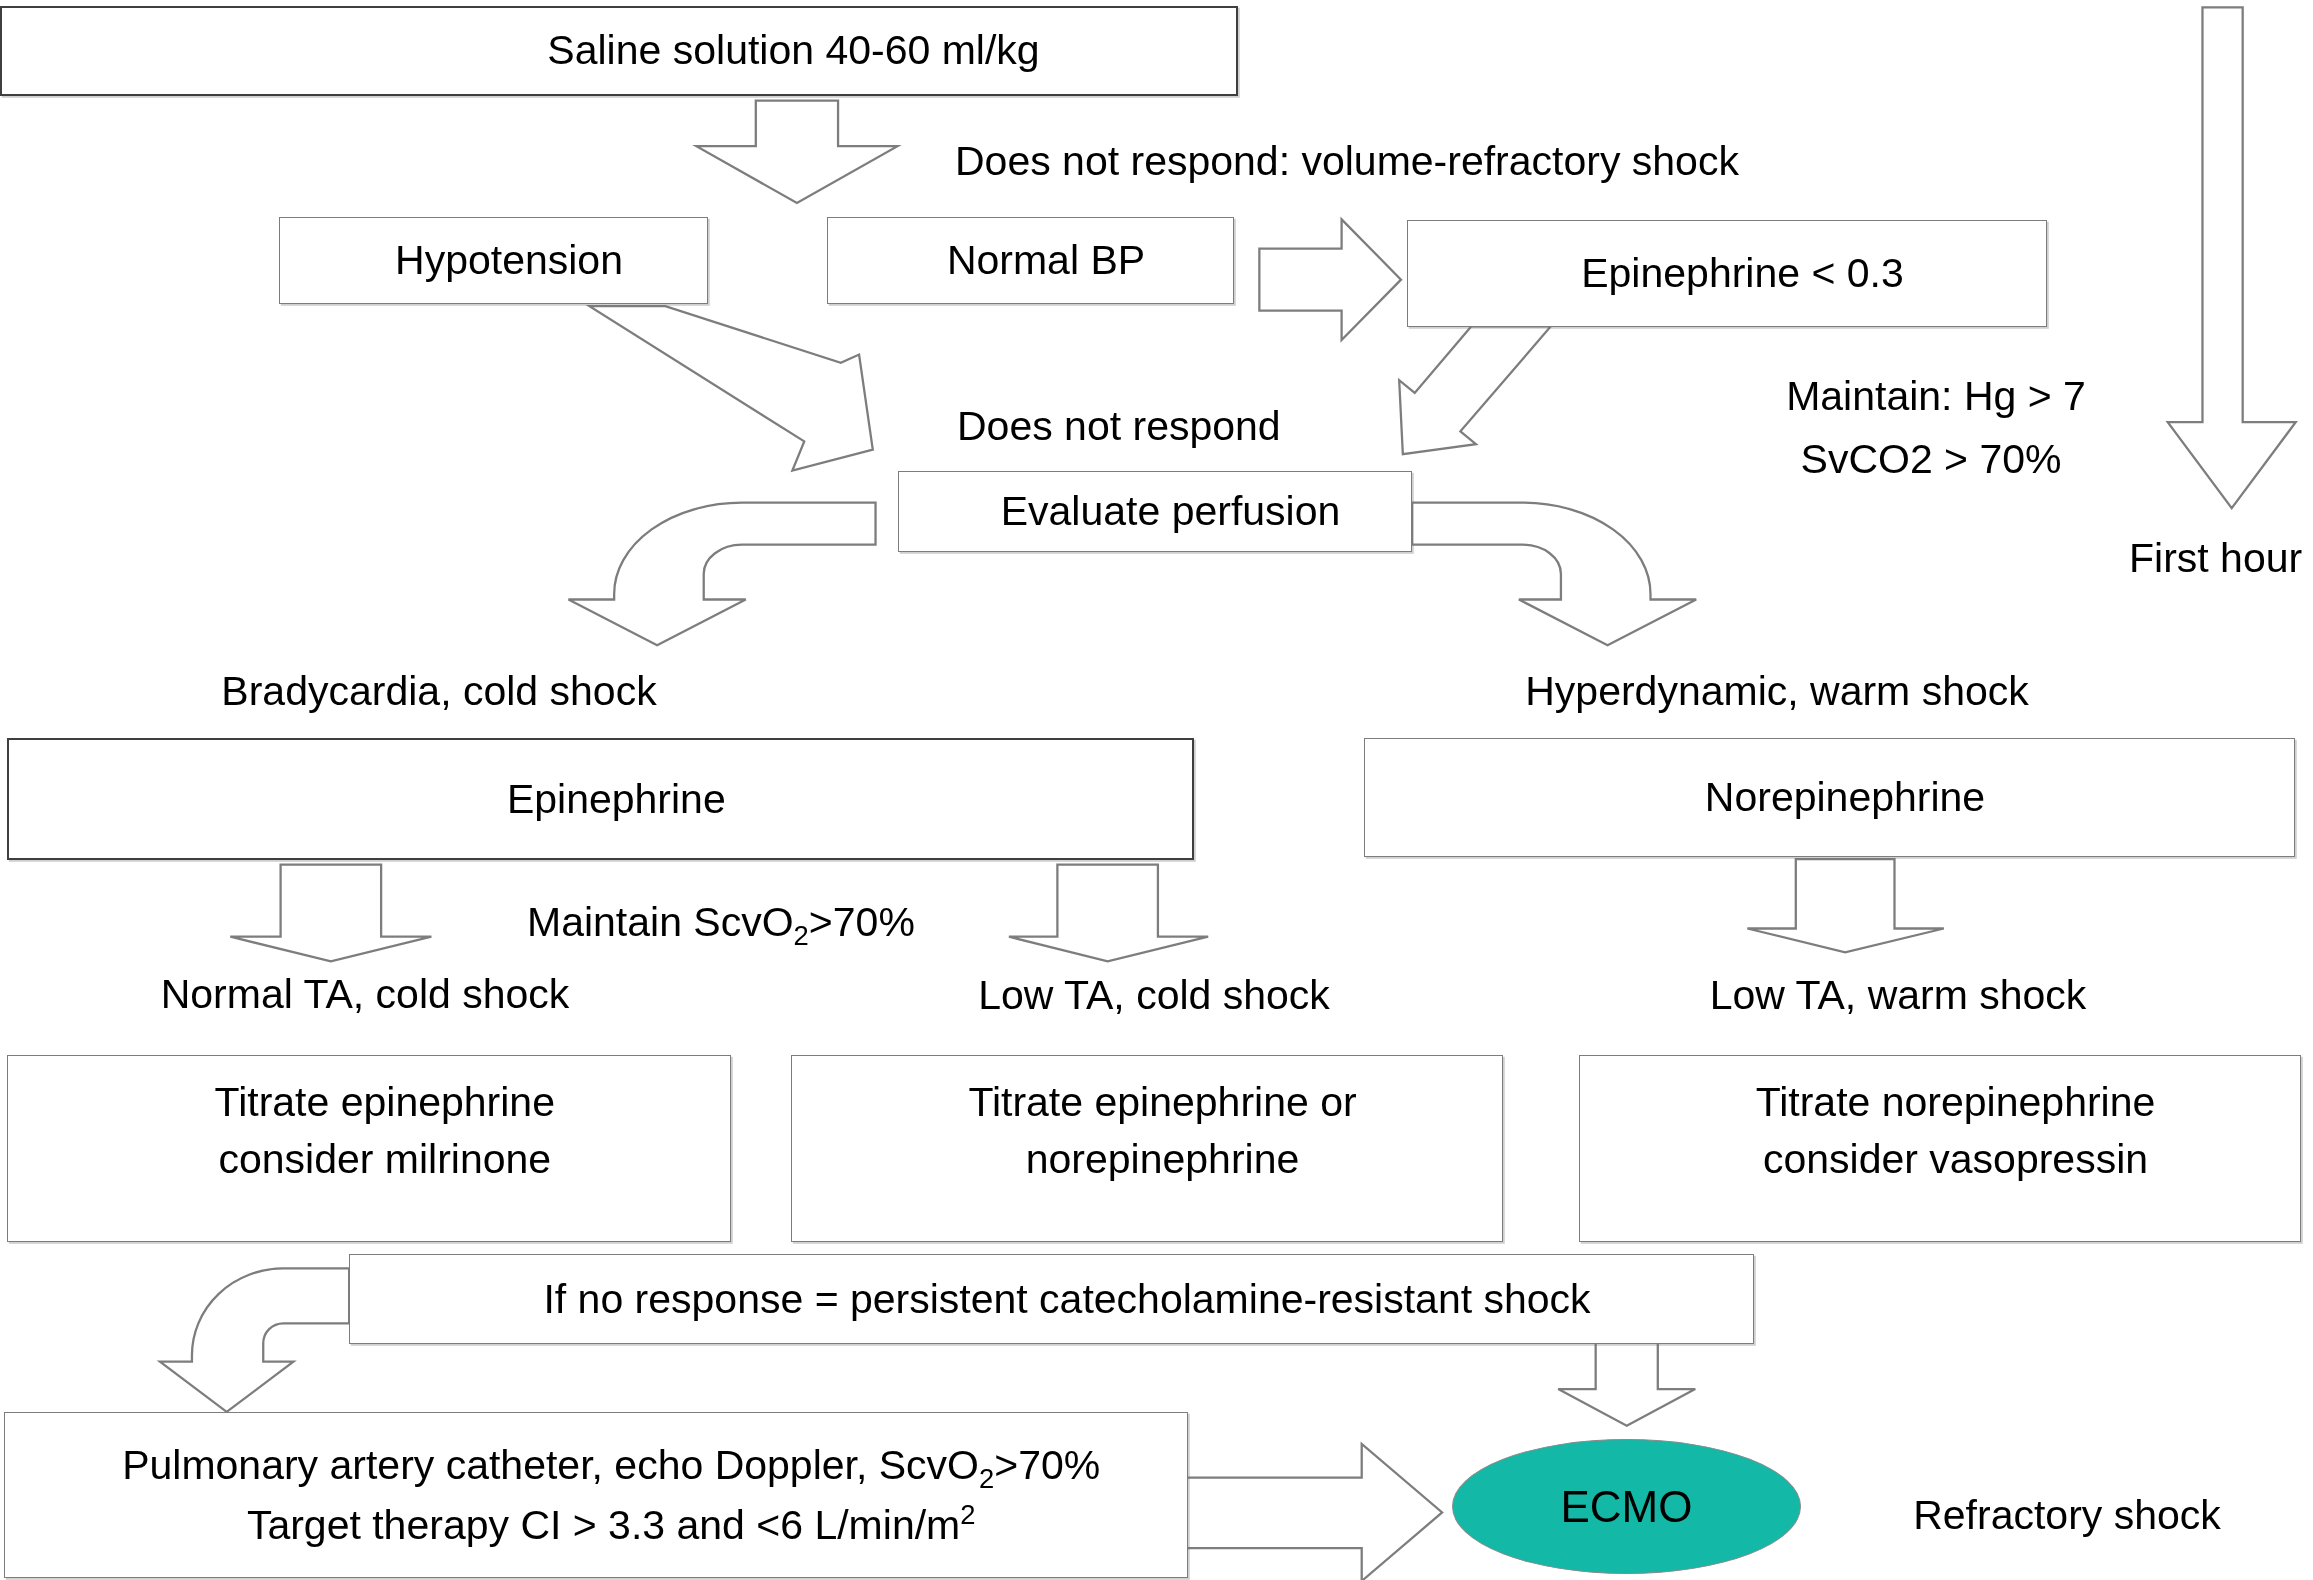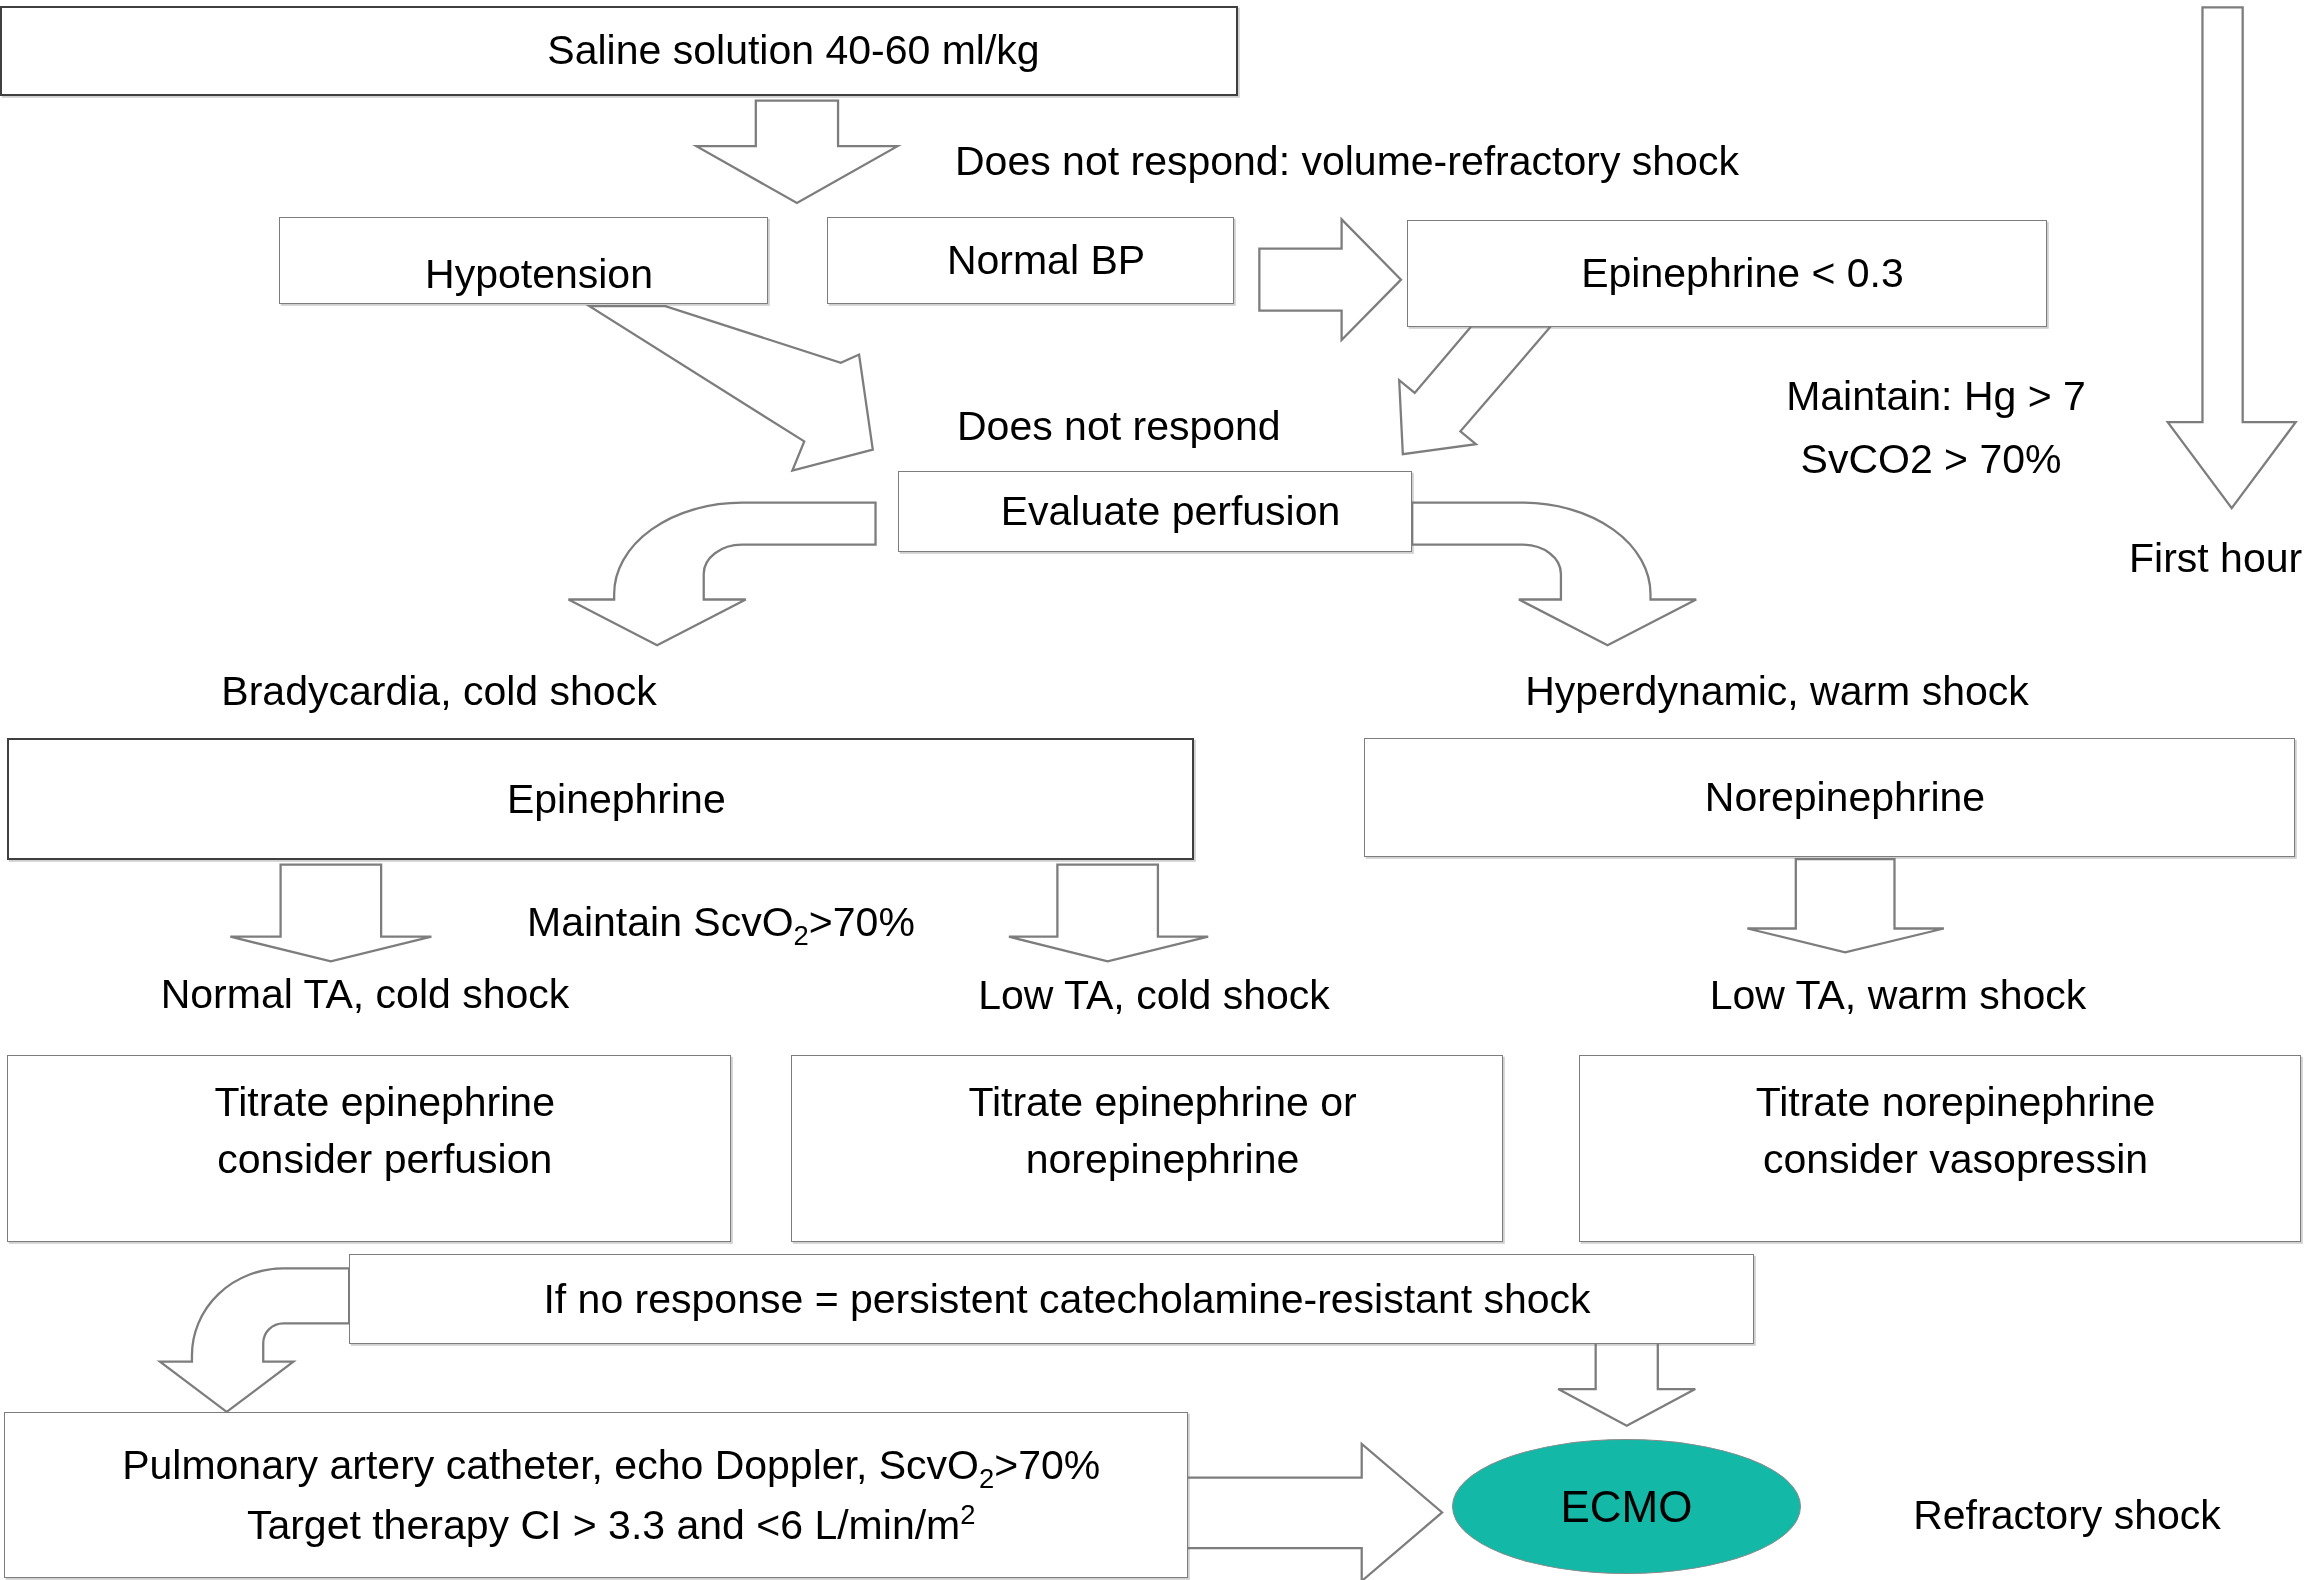--- a/index.html
+++ b/index.html
@@ -47,21 +47,21 @@
     <polygon class="arrow" points="1965,940 1965,1016 1912,1016 2019,1042 2127,1016 2073,1016 2073,940"></polygon>
     <path class="arrow" d="M382,1388 L310,1388 A100,95 0 0 0 210,1483 L210,1490 L175,1490 L248,1545 L321,1490 L288,1490 L288,1470 A22,22 0 0 1 310,1448 L382,1448 Z"></path>
     <polygon class="arrow" points="1746,1465 1746,1520 1705,1520 1780,1560 1855,1520 1814,1520 1814,1465"></polygon>
     <polygon class="arrow" points="1295,1617 1490,1617 1490,1580 1578,1655 1490,1730 1490,1694 1295,1694"></polygon>
   </svg>
 
   <div class="box dark" style="left:0;top:5.5px;width:1238px;height:90px;">
     <span style="padding-left:318px;">Saline solution 40-60 ml/kg</span>
   </div>
 
-  <div class="box" style="left:279px;top:217px;width:489px;height:87px;justify-content:flex-end;">
+  <div class="box" style="left:279px;top:217px;width:429px;height:87px;">
     <span>Hypotension</span>
   </div>
 
   <div class="box" style="left:827px;top:217px;width:407px;height:87px;">
     <span>Normal BP</span>
   </div>
 
   <div class="box" style="left:1407px;top:220px;width:640px;height:107px;">
     <span>Epinephrine &lt; 0.3</span>
   </div>
@@ -73,21 +73,21 @@
   <div class="box dark" style="left:7.3px;top:738px;width:1187px;height:122px;">
     <span>Epinephrine</span>
   </div>
 
   <div class="box" style="left:1364px;top:738px;width:931px;height:119px;">
     <span>Norepinephrine</span>
   </div>
 
   <div class="box" style="left:7.3px;top:1055px;width:724px;height:187px;padding-bottom:35px;">
     <span>Titrate epinephrine</span>
-    <span>consider perfusion</span>
+    <span>consider milrinone</span>
   </div>
 
   <div class="box" style="left:791px;top:1055px;width:712px;height:187px;padding-bottom:35px;">
     <span>Titrate epinephrine or</span>
     <span>norepinephrine</span>
   </div>
 
   <div class="box" style="left:1579px;top:1055px;width:722px;height:187px;padding-bottom:35px;">
     <span>Titrate norepinephrine</span>
     <span>consider vasopressin</span>

